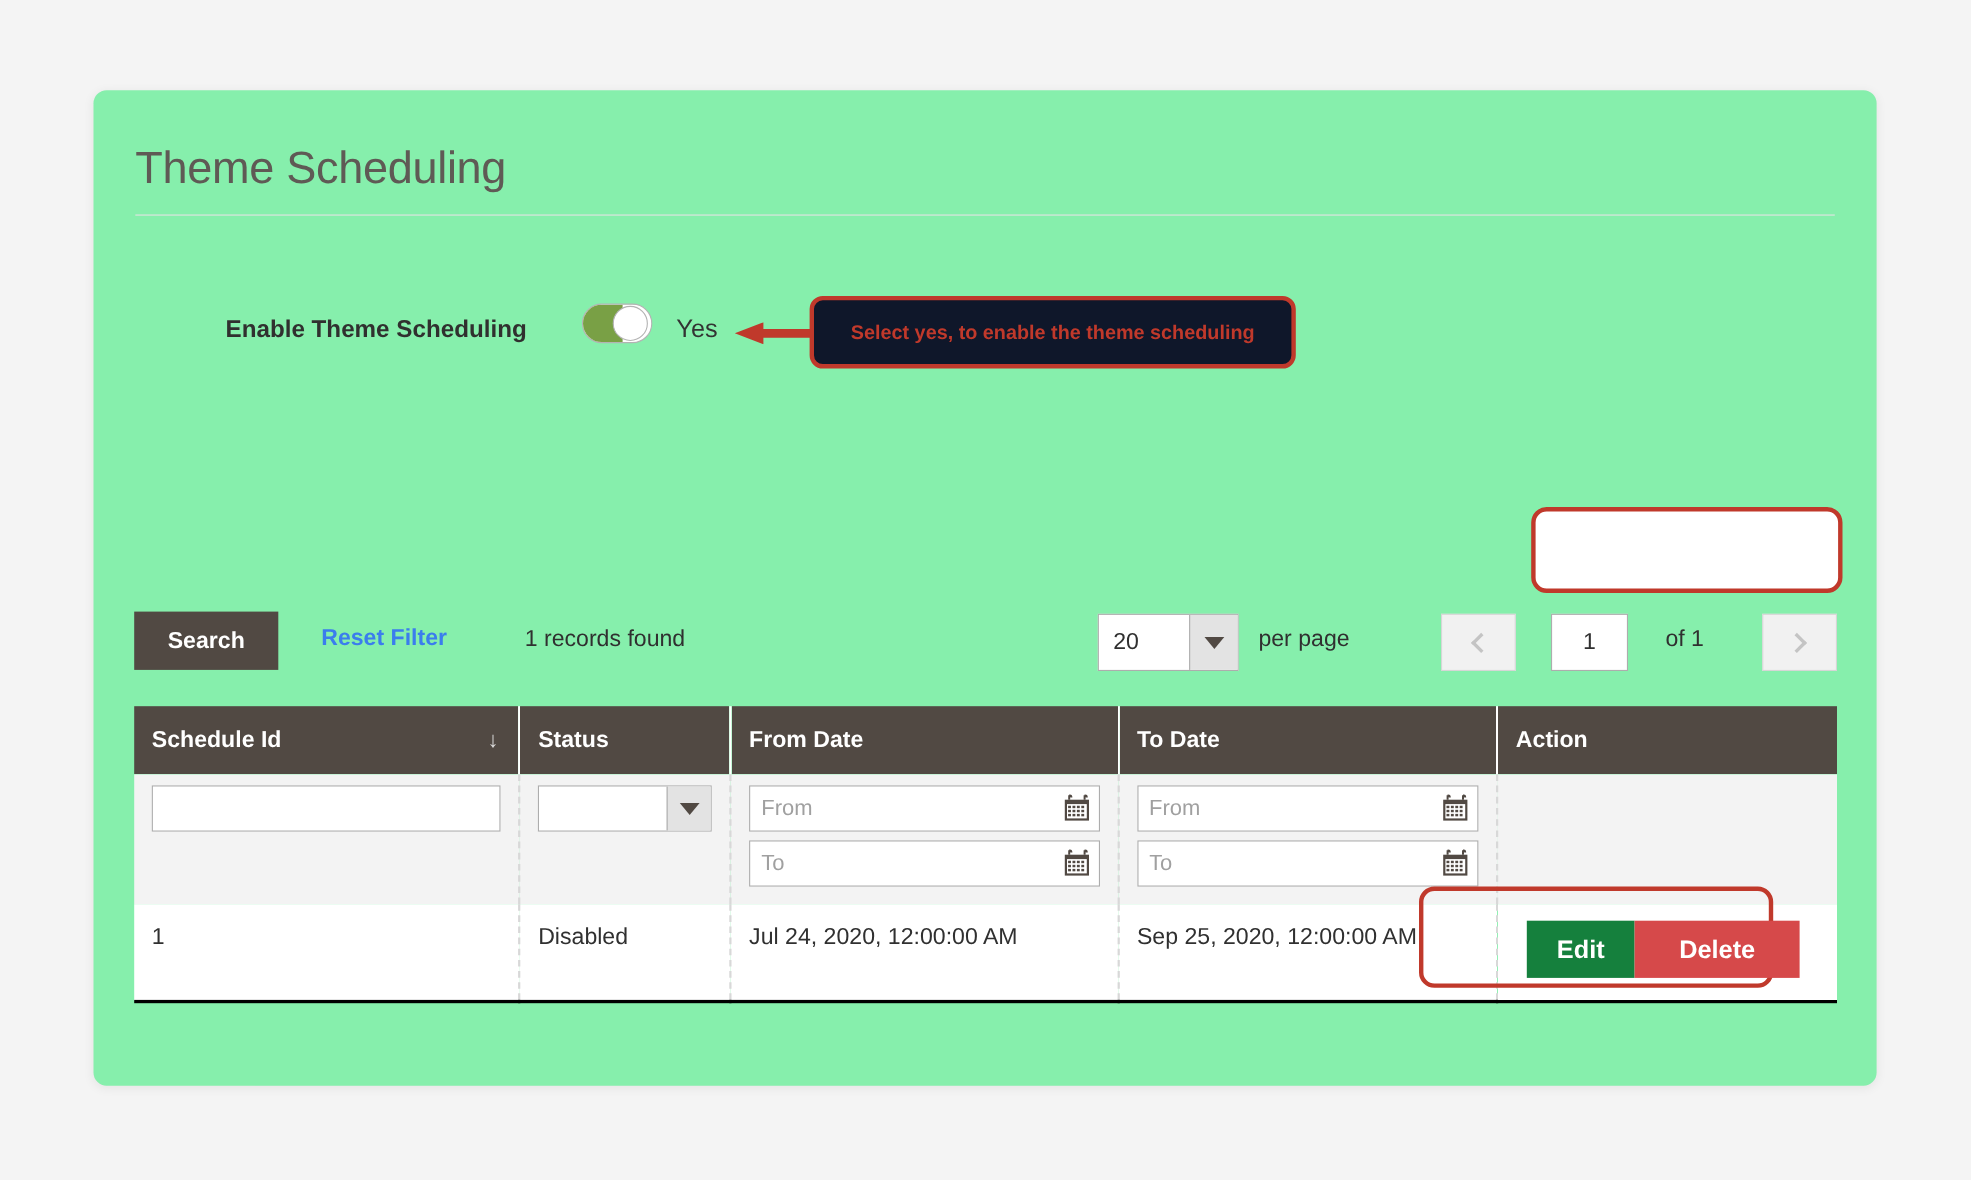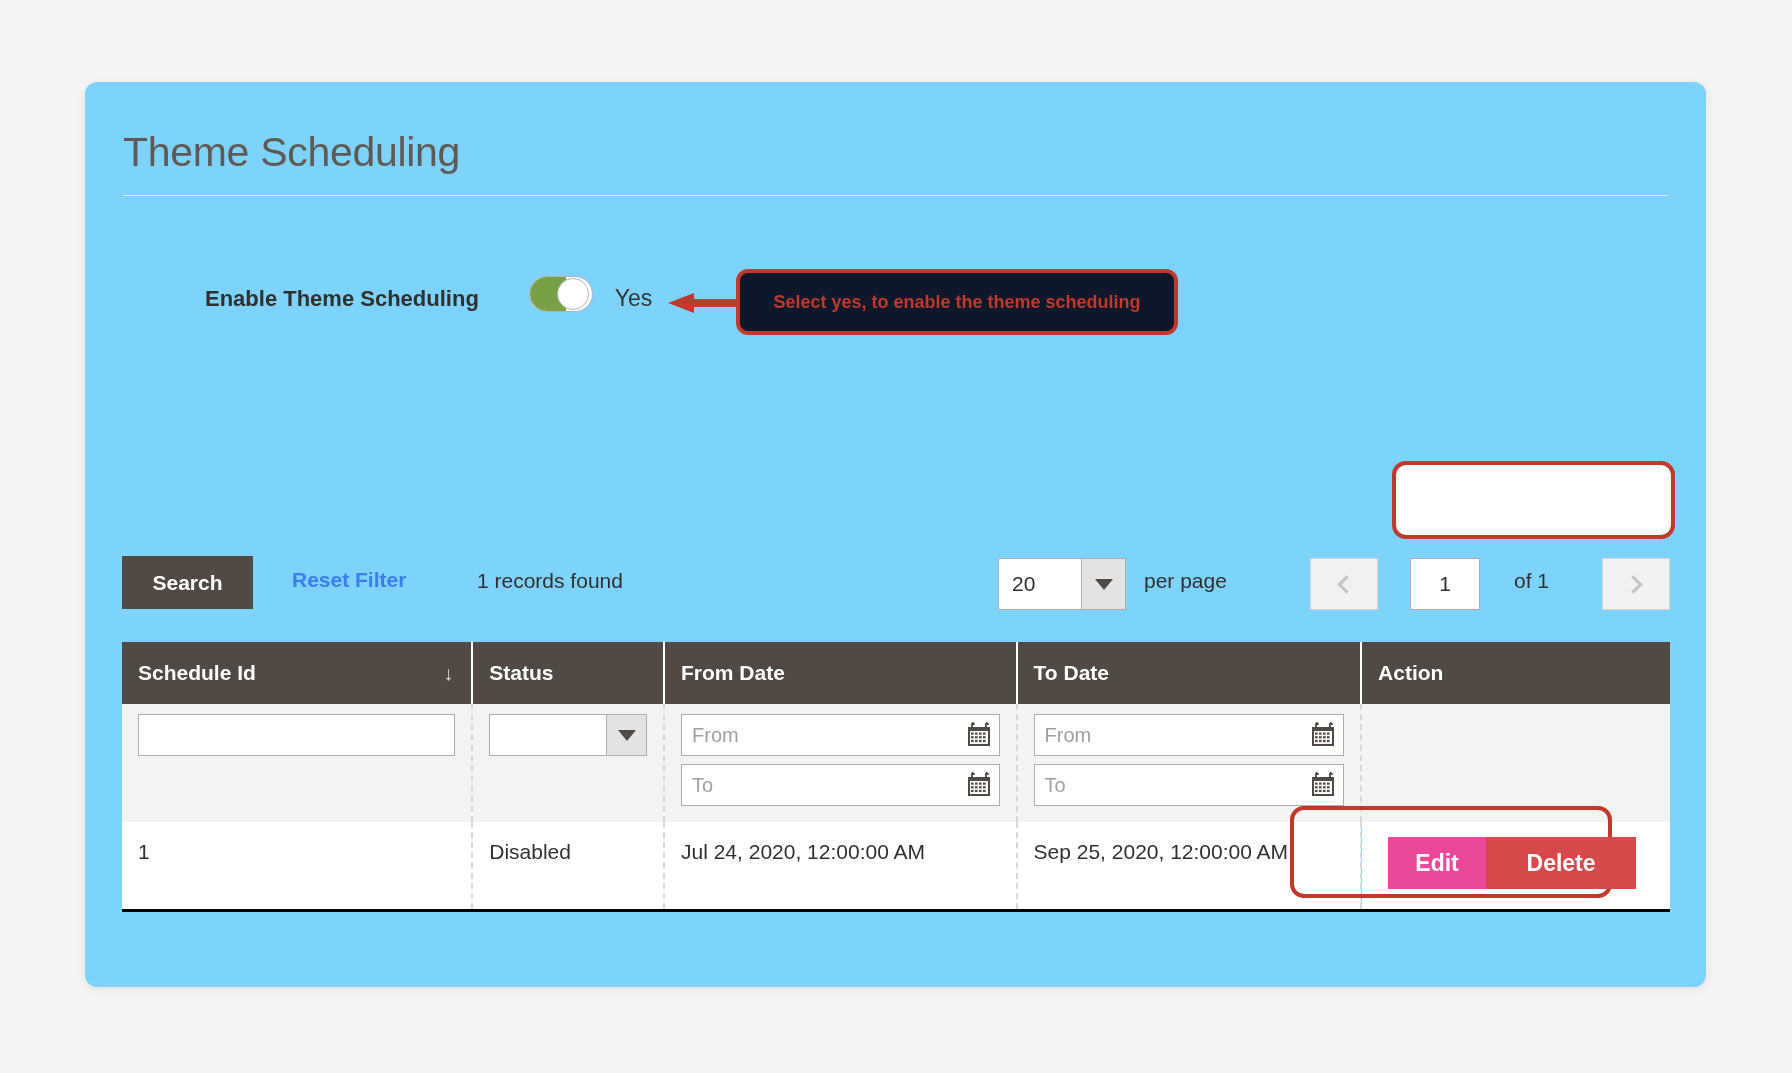--- a/index.html
+++ b/index.html
@@ -22,21 +22,21 @@
     height: 1073px;
   }
 
   
   .card {
     position: absolute;
     left: 85px;
     top: 82px;
     width: 1621px;
     height: 905px;
-    background: #7dd3fc;
+    background: #86efac;
     border-radius: 12px;
     box-shadow: 0 2px 10px rgba(0,0,0,0.07);
   }
 
   
   .page-title {
     position: absolute;
     left: 38px;
     top: 47px;
     font-size: 41px;
@@ -409,21 +409,21 @@
   }
   .action-btns {
     position: relative;
     display: flex;
     margin-left: 10px;
     margin-top: -3px;
     width: fit-content;
   }
   .btn-edit {
     width: 98px; height: 52px;
-    background: #ec4899;
+    background: #15803d;
     color: #ffffff;
     border: none;
     font-size: 23px;
     font-weight: 700;
     font-family: "Liberation Sans", sans-serif;
     cursor: pointer;
   }
   .btn-delete {
     width: 150px; height: 52px;
     background: #d64council;

